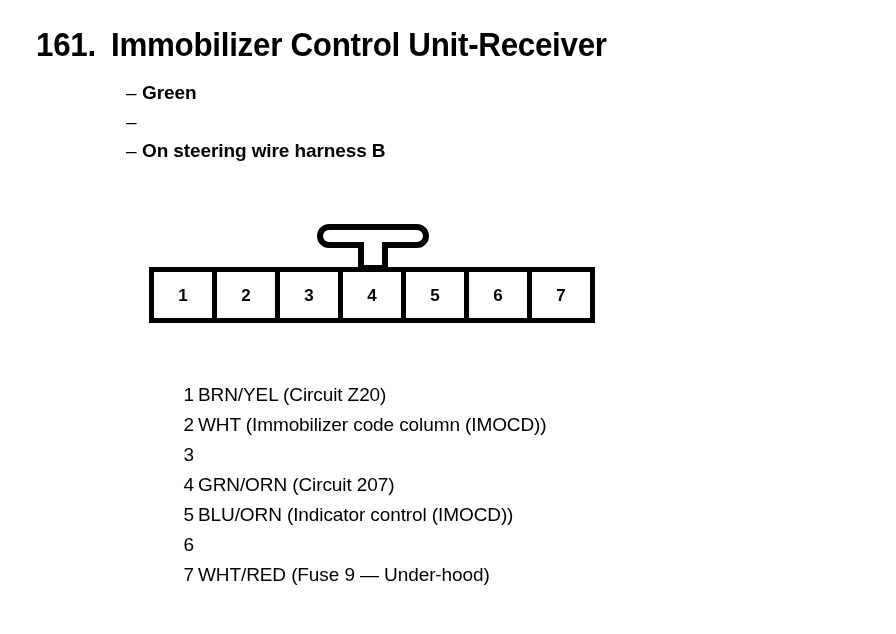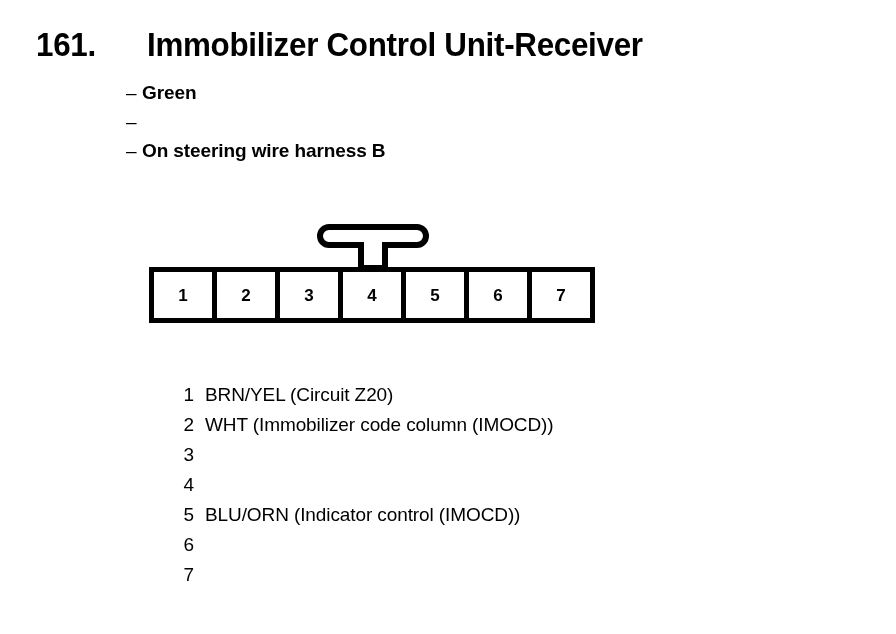--- a/index.html
+++ b/index.html
@@ -25,21 +25,20 @@
   }
 
   
   .title-row {
     position: absolute;
     left: 36px;
     top: 26px;
     display: flex;
     align-items: baseline;
     white-space: nowrap;
-    gap: 36px;
   }
   .title-number {
     font-size: 33px;
     font-weight: bold;
     letter-spacing: -0.3px;
     transform: scaleX(0.95);
     transform-origin: left bottom;
   }
   .title-text {
     font-size: 33px;
@@ -133,21 +132,21 @@
     line-height: 30px;
     white-space: nowrap;
     letter-spacing: -0.1px;
   }
   .legend-num {
     width: 18px;
     flex: 0 0 18px;
     text-align: right;
   }
   .legend-desc {
-    margin-left: 11px;
+    margin-left: 4px;
   }
 </style>
 </head>
 <body>
 
 <div class="page">
 
   <div class="title-row">
     <span class="title-number">161.</span>
     <span class="title-text">Immobilizer Control Unit-Receiver</span>
@@ -216,26 +215,28 @@
     </div>
     <div class="legend-row">
       <span class="legend-num">2</span>
       <span class="legend-desc">WHT (Immobilizer code column (IMOCD))</span>
     </div>
     <div class="legend-row">
       <span class="legend-num">3</span>
     </div>
     <div class="legend-row">
       <span class="legend-num">4</span>
+      <span class="legend-desc">GRN/ORN (Circuit 207)</span>
     </div>
     <div class="legend-row">
       <span class="legend-num">5</span>
       <span class="legend-desc">BLU/ORN (Indicator control (IMOCD))</span>
     </div>
     <div class="legend-row">
       <span class="legend-num">6</span>
     </div>
     <div class="legend-row">
       <span class="legend-num">7</span>
+      <span class="legend-desc">WHT/RED (Fuse 9 — Under-hood)</span>
     </div>
   </div>
 
 </div>
 
 </body></html>

